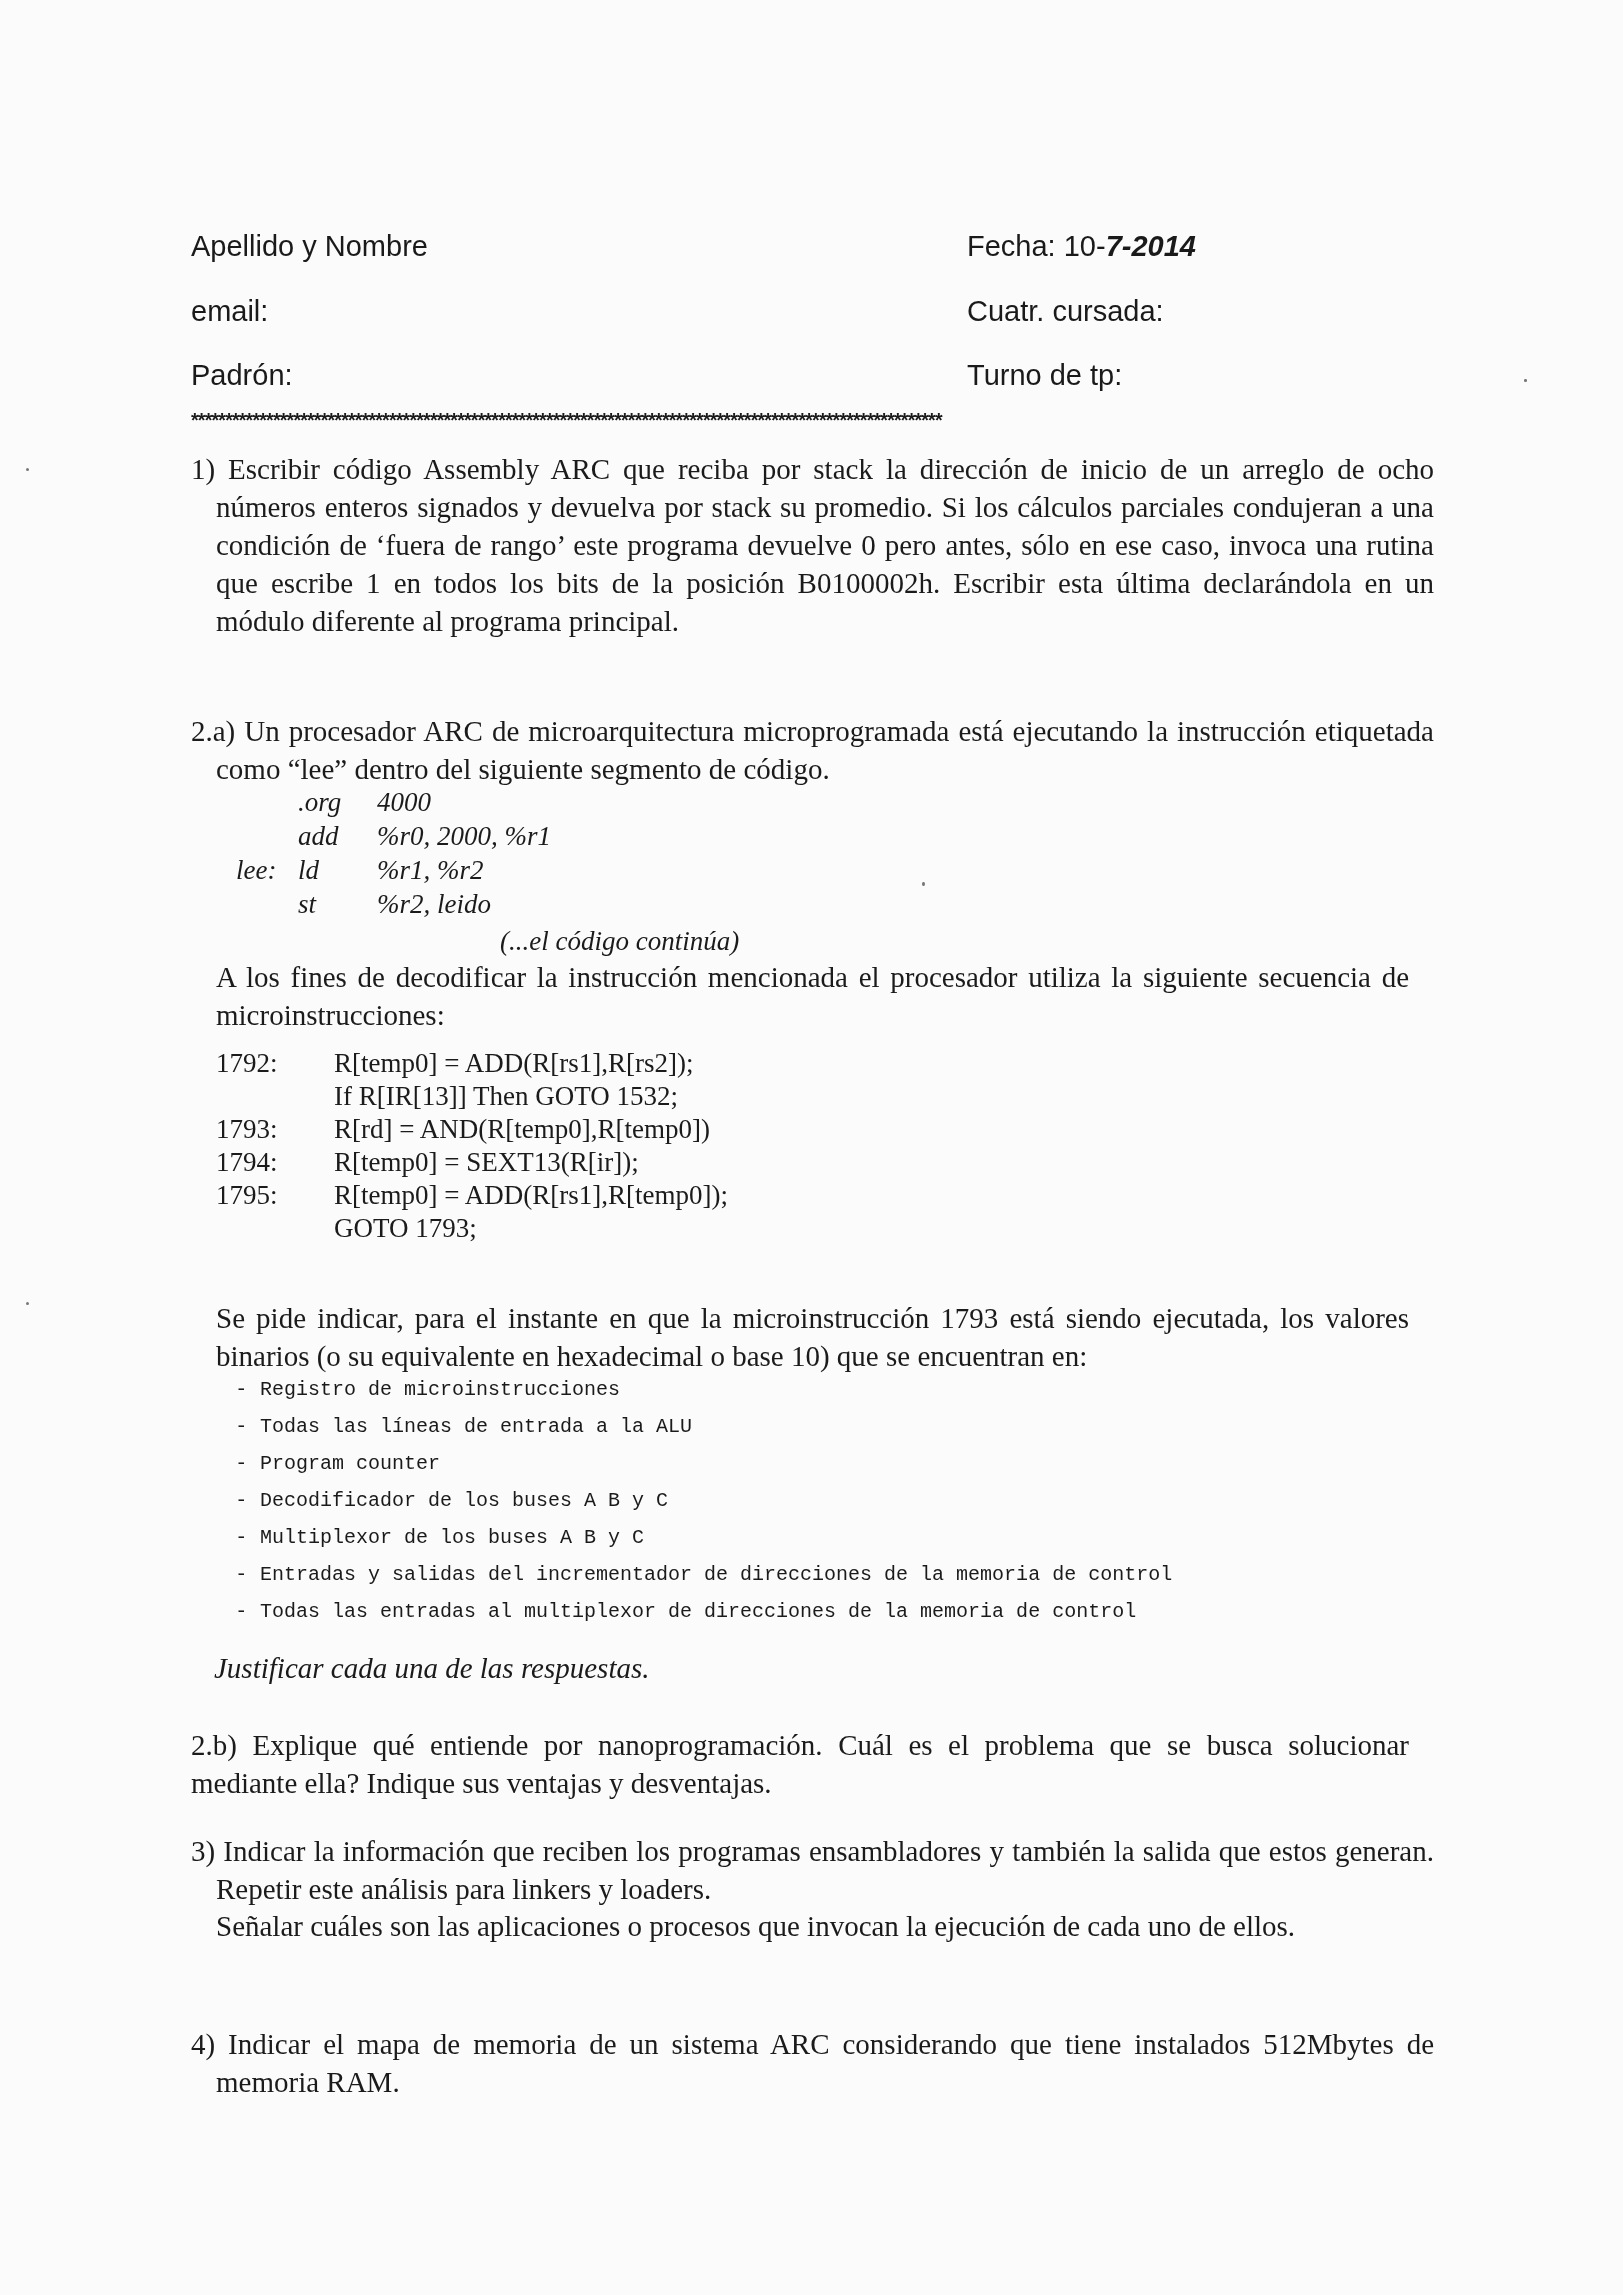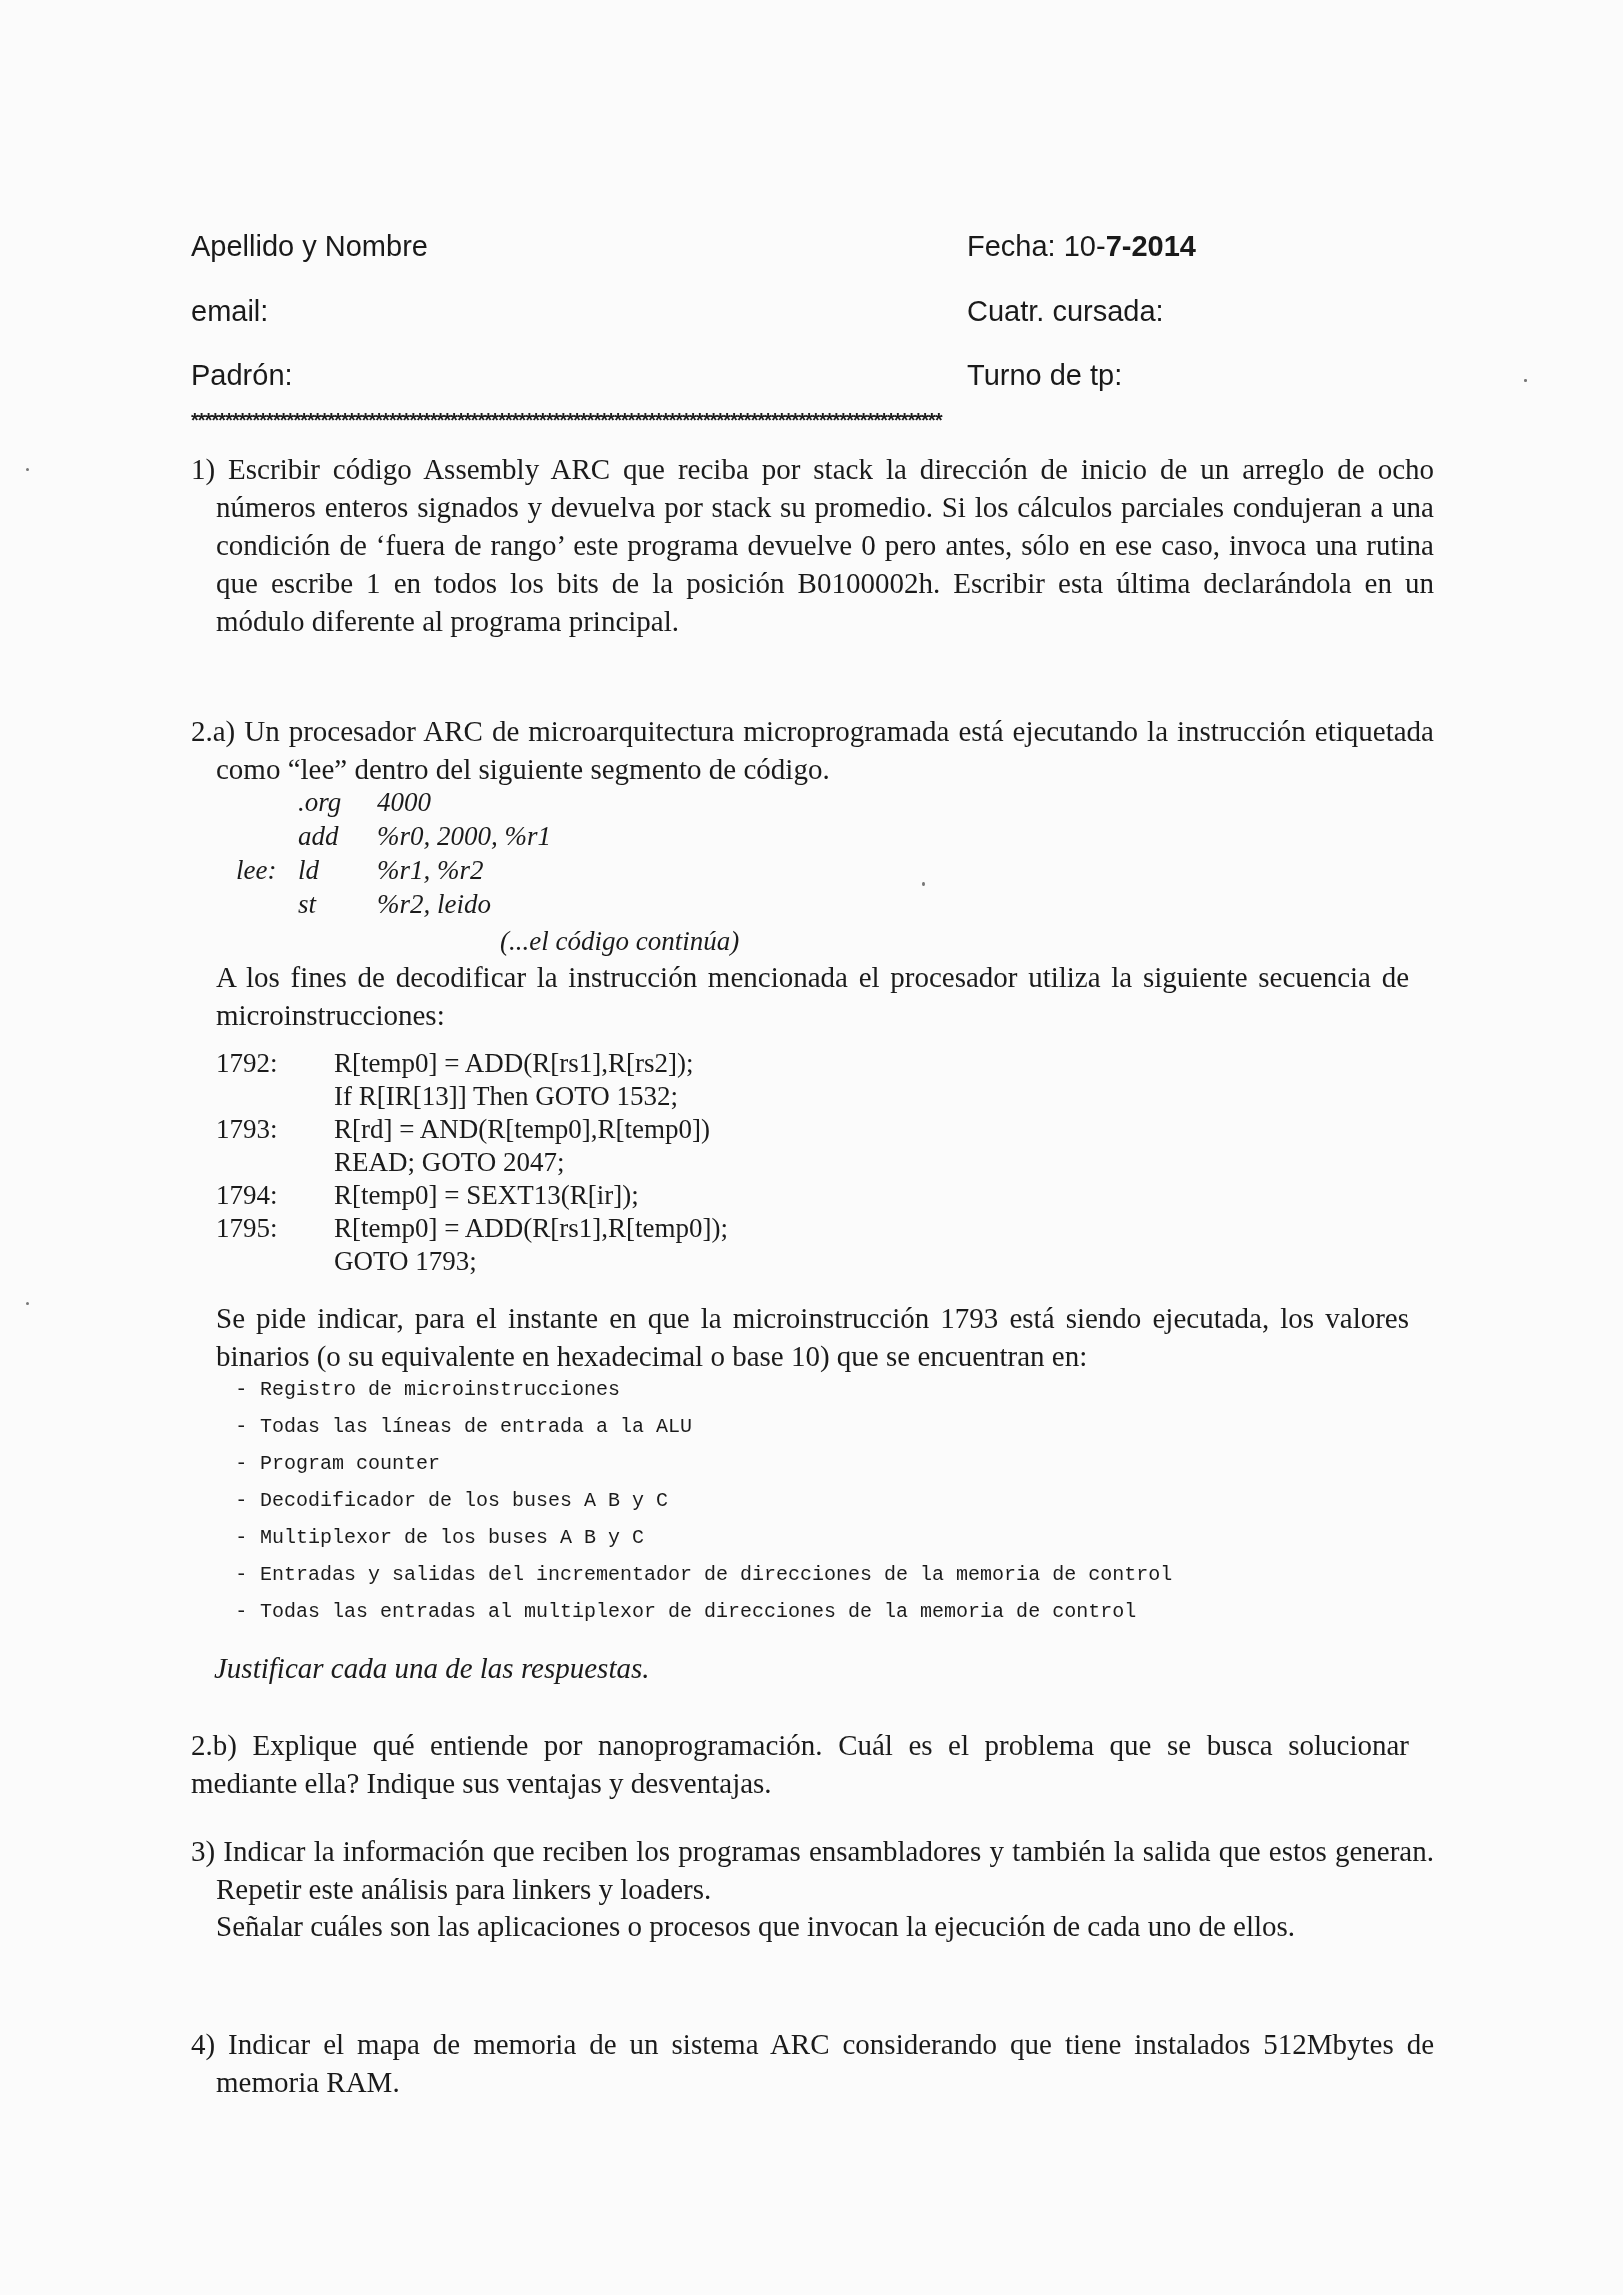--- a/index.html
+++ b/index.html
@@ -13,21 +13,21 @@
   }
   .page { position: absolute; left: 0; top: 0; width: 1623px; height: 2295px; }
   .hdr {
     position: absolute;
     font-family: "Liberation Sans", sans-serif;
     font-size: 29px;
     line-height: 34px;
     color: #1a1a1a;
     white-space: nowrap;
   }
-  .hdr b { font-weight: bold; }
+  .hdr b { font-style: italic; font-weight: bold; }
   .stars {
     position: absolute; left: 191px; top: 411px; width: 1223px;
     font-family: "Liberation Sans", sans-serif;
     font-size: 19.6px; font-weight: bold; letter-spacing: -0.8px;
     white-space: nowrap; overflow: hidden; line-height: 19.6px;
   }
   .para {
     position: absolute;
     font-size: 29px;
     line-height: 38px;
@@ -119,24 +119,20 @@
     </div>
     <div class="micro-row">
       <span style="left:0"></span>
       <span style="left:118px">If R[IR[13]] Then GOTO 1532;</span>
     </div>
     <div class="micro-row">
       <span style="left:0">1793:</span>
       <span style="left:118px">R[rd] = AND(R[temp0],R[temp0])</span>
     </div>
     <div class="micro-row">
-      <span style="left:0"></span>
-      <span style="left:118px">READ; GOTO 2047;</span>
-    </div>
-    <div class="micro-row">
       <span style="left:0">1794:</span>
       <span style="left:118px">R[temp0] = SEXT13(R[ir]);</span>
     </div>
     <div class="micro-row">
       <span style="left:0">1795:</span>
       <span style="left:118px">R[temp0] = ADD(R[rs1],R[temp0]);</span>
     </div>
     <div class="micro-row">
       <span style="left:0"></span>
       <span style="left:118px">GOTO 1793;</span>

